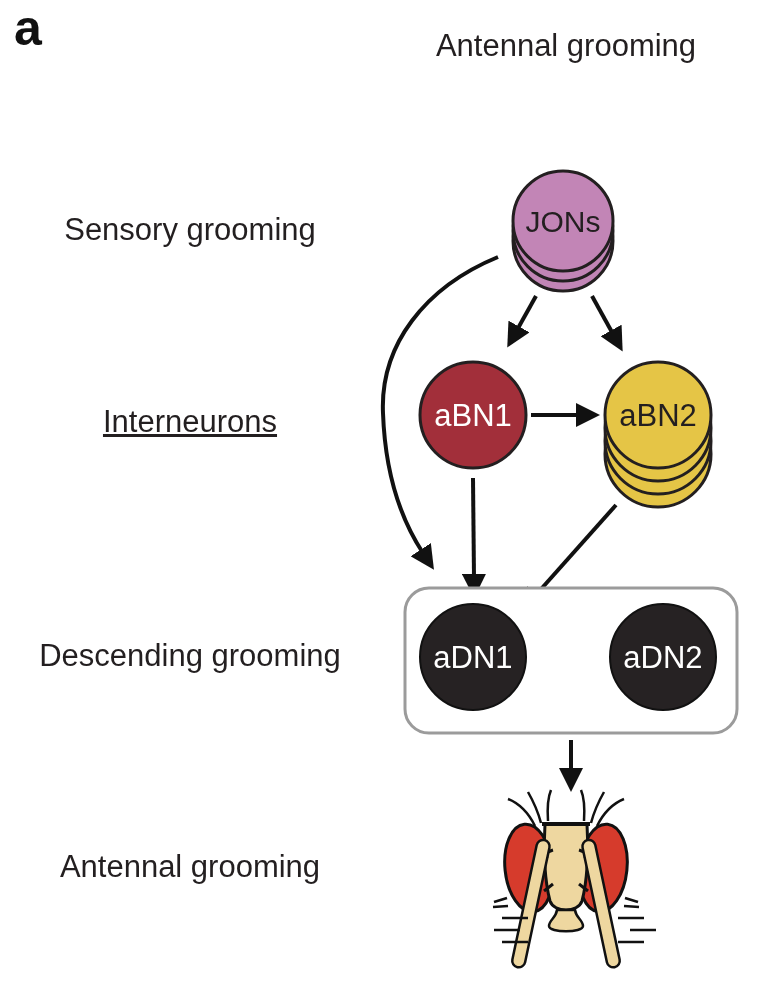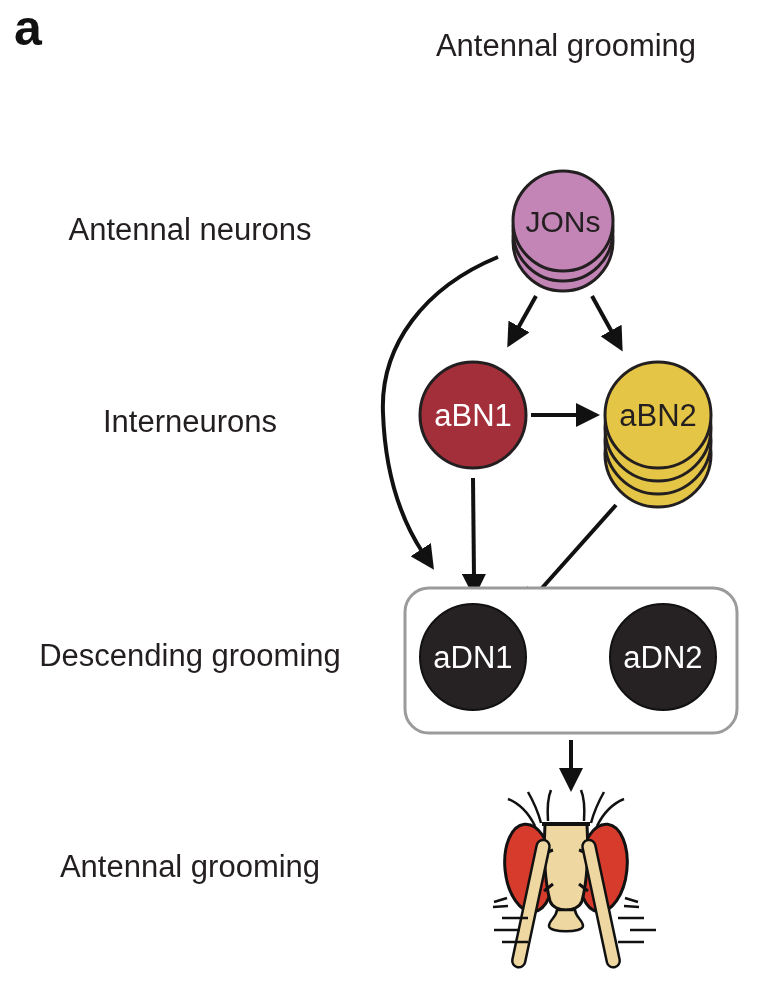--- a/index.html
+++ b/index.html
@@ -18,38 +18,38 @@
   .fig-title{
     position:absolute;left:370px;top:24px;width:392px;
     text-align:center;font-size:31px;line-height:44px;color:#231f20;
   }
   .row-label{
     position:absolute;left:0px;width:380px;
     text-align:center;font-size:31px;line-height:36px;color:#231f20;
     white-space:nowrap;
   }
   .row-label.sensory{top:212px;}
-  .row-label.interneurons{top:404px;}
+  .row-label.interneurons{top:404px;text-decoration:underline;}
   .row-label.descending{top:638px;}
   .row-label.behavior{top:849px;}
   svg.diagram{position:absolute;left:0;top:0;}
   svg text{font-family:"Liberation Sans", sans-serif;}
 </style>
 </head>
 <body>
 
 <div id="figure">
 
   <div class="panel-label">a</div>
 
   <div class="fig-title">
     <div>Antennal grooming</div>
   </div>
 
-  <div class="row-label sensory">Antennal neurons</div>
+  <div class="row-label sensory">Sensory grooming</div>
   <div class="row-label interneurons">Interneurons</div>
   <div class="row-label descending">Descending grooming</div>
   <div class="row-label behavior">Antennal grooming</div>
 
   <svg class="diagram" width="770" height="994" viewBox="0 0 770 994">
     <defs>
       <marker id="ah" viewBox="0 0 6 6" refX="1" refY="3" markerWidth="6" markerHeight="6" orient="auto" markerUnits="strokeWidth">
         <path d="M0,0 L6,3 L0,6 Z" fill="#111111"></path>
       </marker>
     </defs>

